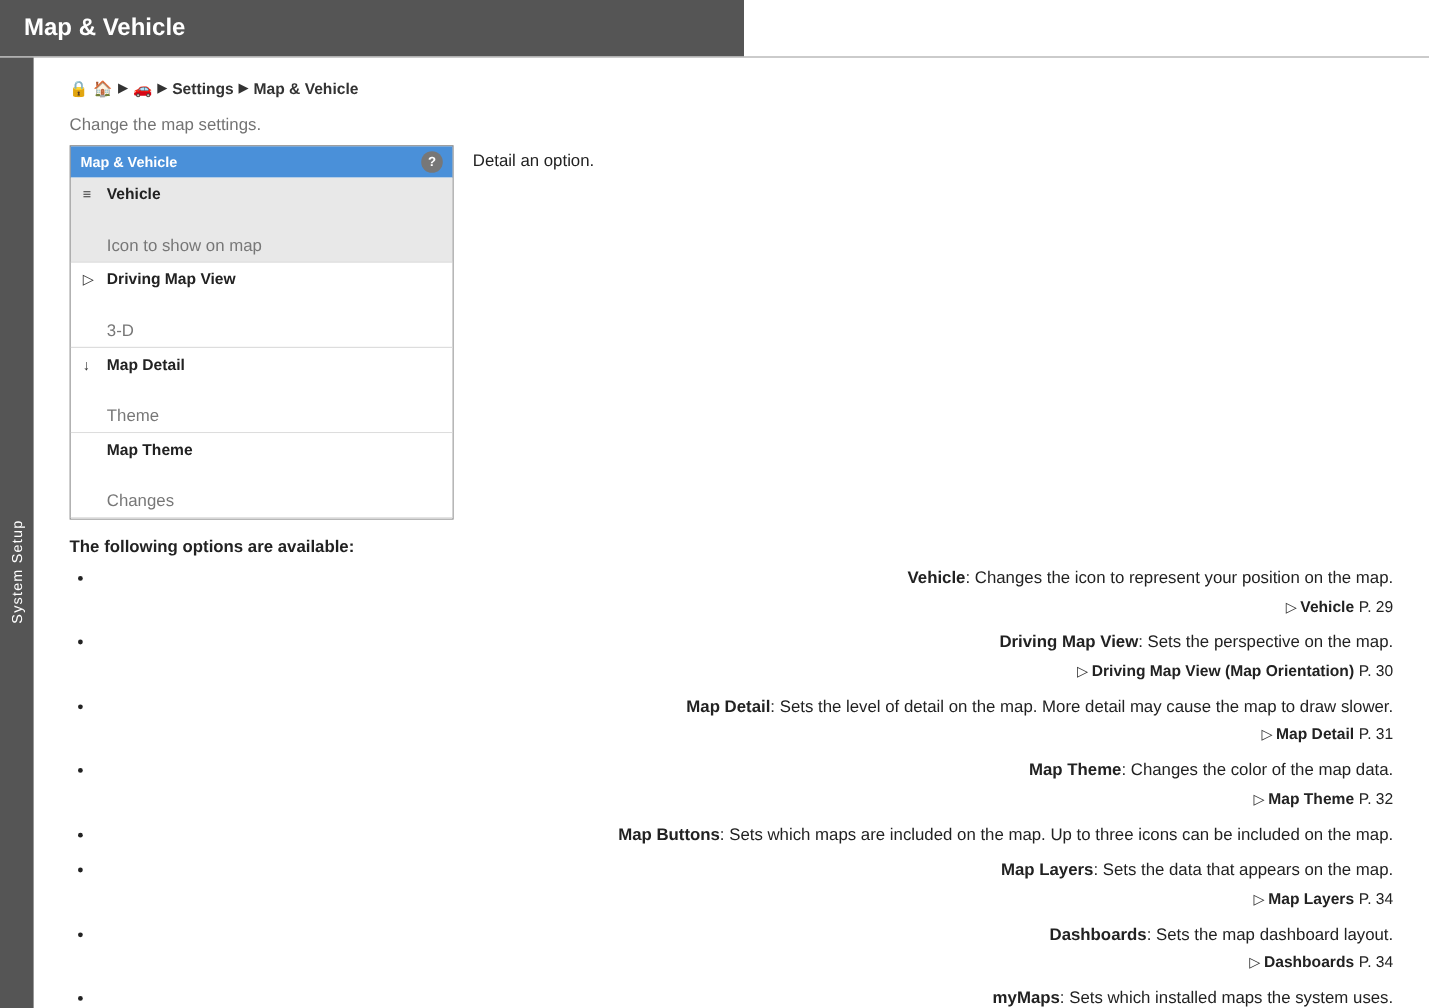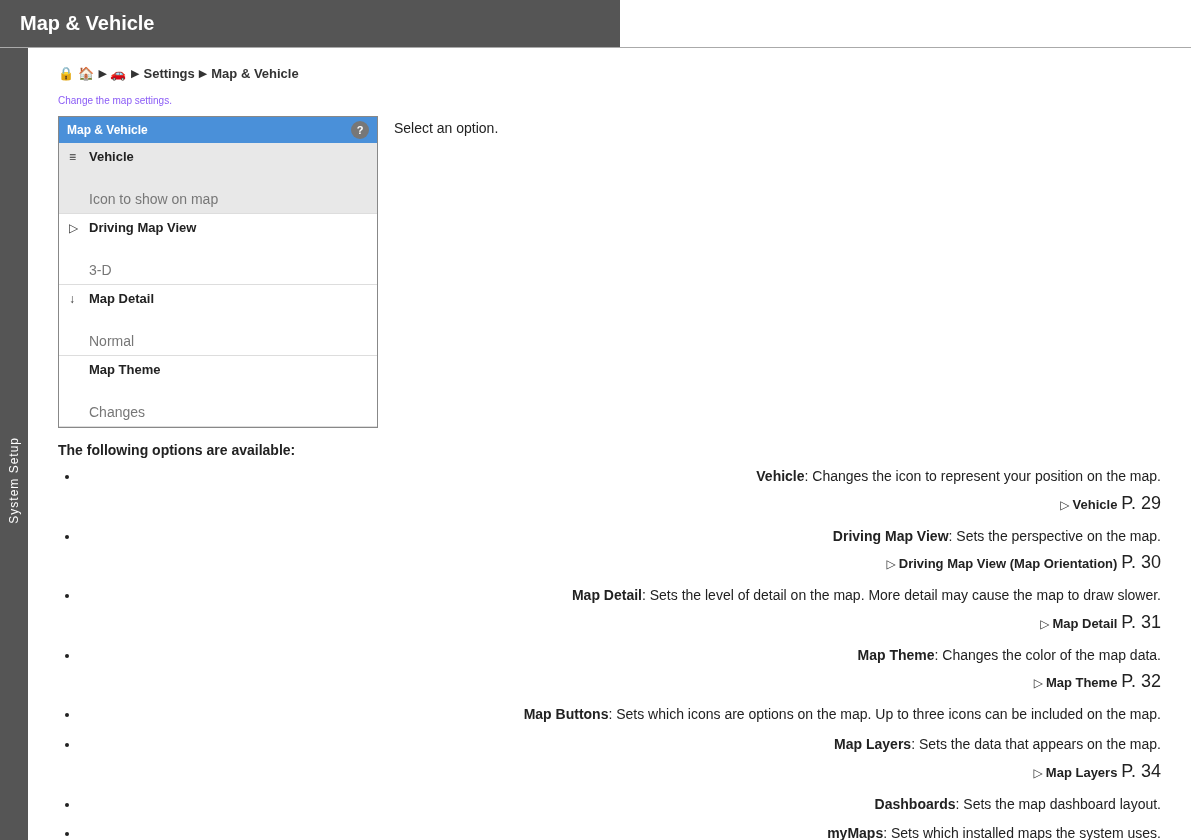--- a/index.html
+++ b/index.html
@@ -81,23 +81,23 @@
       font-size: 11px;
       color: #333;
     }
     .breadcrumb-bold {
       font-weight: bold;
       text-align: center;
     }
 
     
     .intro-text {
-      font-size: 10px;
+      font-size: 14px;
       margin-bottom: 10px;
-      color: #8b5cf6;
+      color: #737373;
     }
 
     
     .screenshot-area {
       display: flex;
       flex-direction: row;
       align-items: flex-start;
       gap: 16px;
       margin-bottom: 14px;
     }
@@ -206,21 +206,21 @@
     .ref-icon {
       font-size: 12px;
       color: #333;
       margin-right: 3px;
     }
     .ref-text {
       font-weight: bold;
       font-size: 13px;
     }
     .ref-page {
-      font-size: 18px;
+      font-size: 13px;
       font-weight: normal;
     }
 
     
     .page-number {
       position: absolute;
       bottom: 20px;
       left: 17px;
       font-size: 14px;
       font-weight: bold;
@@ -279,34 +279,34 @@
           <div class="device-menu-item-content">
             <div class="device-menu-item-title">Driving Map View</div>
             <div class="device-menu-item-subtitle">3-D</div>
           </div>
         </div>
 
         <div class="device-menu-item">
           <span class="device-menu-item-icon">↓</span>
           <div class="device-menu-item-content">
             <div class="device-menu-item-title">Map Detail</div>
-            <div class="device-menu-item-subtitle">Normal</div>
+            <div class="device-menu-item-subtitle">Theme</div>
           </div>
         </div>
 
         <div class="device-menu-item">
           <span class="device-menu-item-icon"></span>
           <div class="device-menu-item-content">
             <div class="device-menu-item-title">Map Theme</div>
             <div class="device-menu-item-subtitle">Changes</div>
           </div>
         </div>
       </div>
 
-      <div class="screenshot-caption">Select an option.</div>
+      <div class="screenshot-caption">Detail an option.</div>
     </div>
 
     <p class="options-intro">The following options are available:</p>
 
     <ul class="options-list">
 
       <li>
         <span class="item-title">Vehicle</span><span class="item-desc">: Changes the icon to represent your position on the map.</span>
         <span class="ref-line">
           <span class="ref-icon">▷</span><span class="ref-text">Vehicle</span> <span class="ref-page">P. 29</span>
@@ -328,32 +328,35 @@
       </li>
 
       <li>
         <span class="item-title">Map Theme</span><span class="item-desc">: Changes the color of the map data.</span>
         <span class="ref-line">
           <span class="ref-icon">▷</span><span class="ref-text">Map Theme</span> <span class="ref-page">P. 32</span>
         </span>
       </li>
 
       <li>
-        <span class="item-title">Map Buttons</span><span class="item-desc">: Sets which icons are options on the map. Up to three icons can be included on the map.</span>
+        <span class="item-title">Map Buttons</span><span class="item-desc">: Sets which maps are included on the map. Up to three icons can be included on the map.</span>
       </li>
 
       <li>
         <span class="item-title">Map Layers</span><span class="item-desc">: Sets the data that appears on the map.</span>
         <span class="ref-line">
           <span class="ref-icon">▷</span><span class="ref-text">Map Layers</span> <span class="ref-page">P. 34</span>
         </span>
       </li>
 
       <li>
         <span class="item-title">Dashboards</span><span class="item-desc">: Sets the map dashboard layout.</span>
+        <span class="ref-line">
+          <span class="ref-icon">▷</span><span class="ref-text">Dashboards</span> <span class="ref-page">P. 34</span>
+        </span>
       </li>
 
       <li>
         <span class="item-title">myMaps</span><span class="item-desc">: Sets which installed maps the system uses.</span>
         <span class="ref-line">
           <span class="ref-icon">▷</span><span class="ref-text">myMaps</span> <span class="ref-page">P. 35</span>
         </span>
       </li>
     </ul>
 

